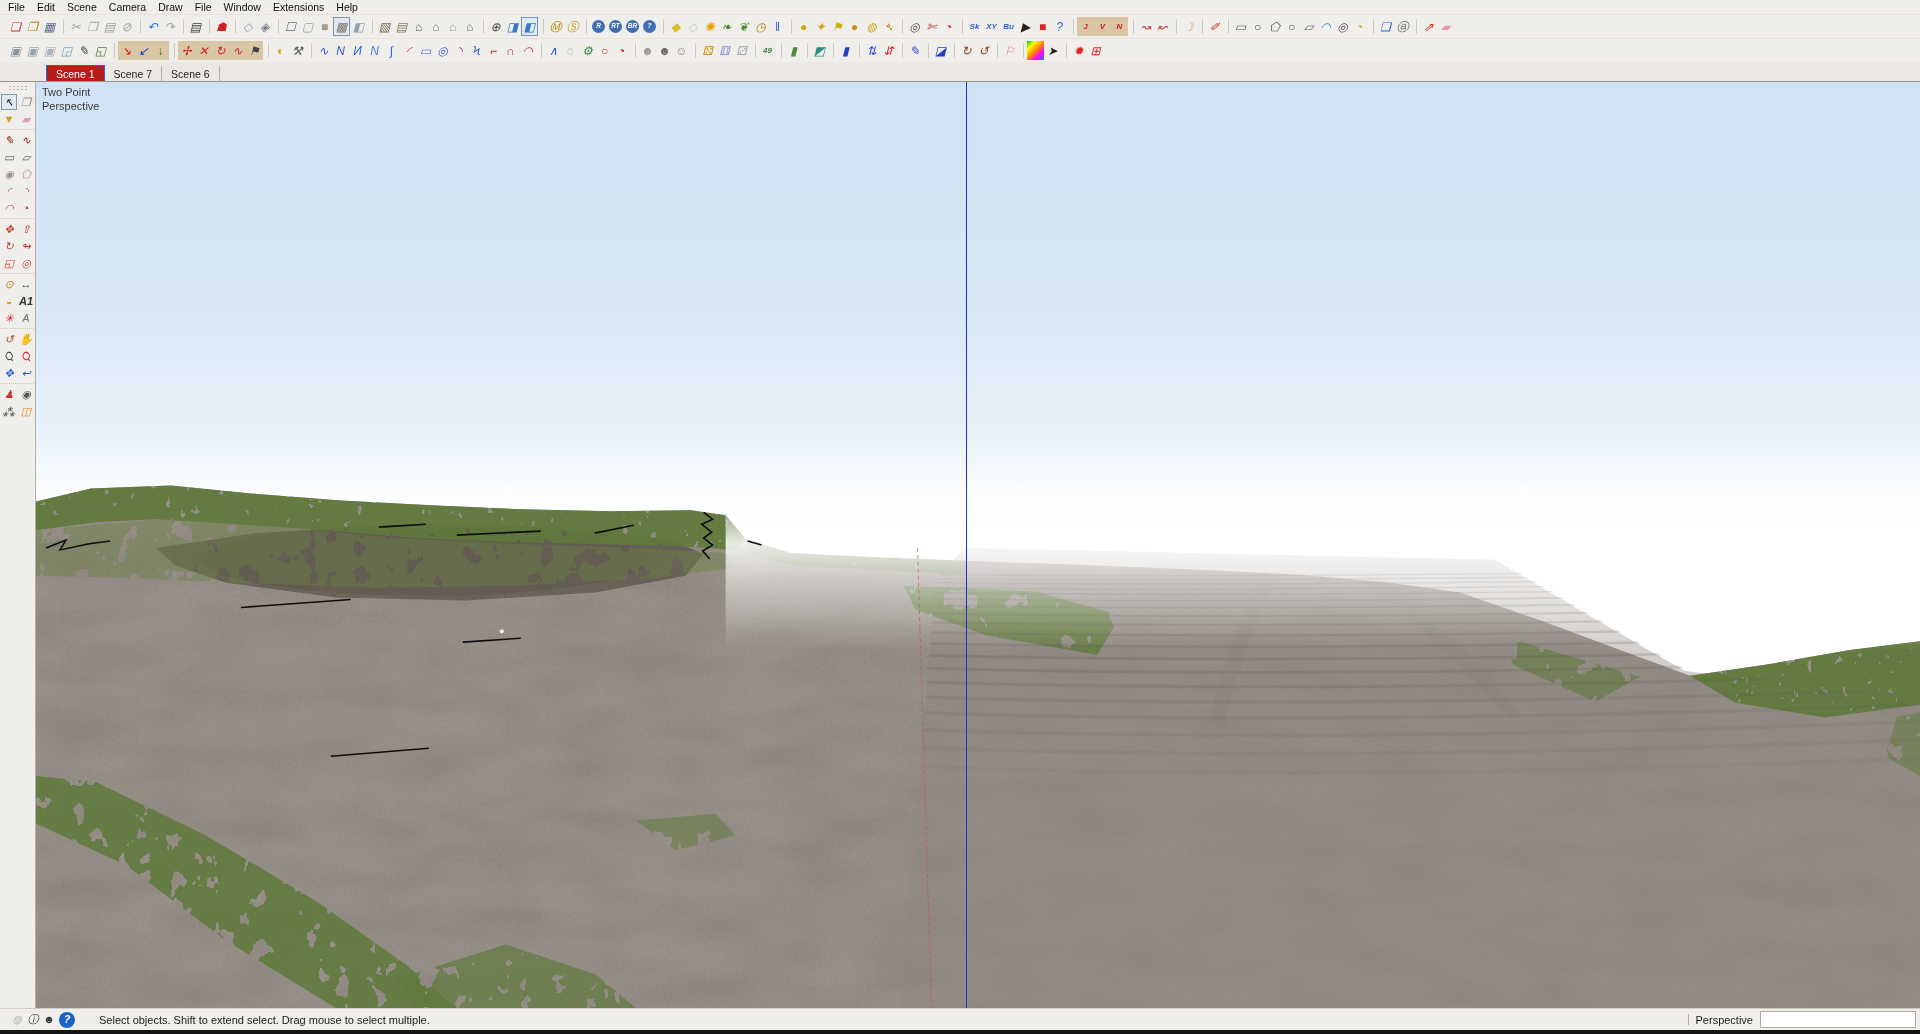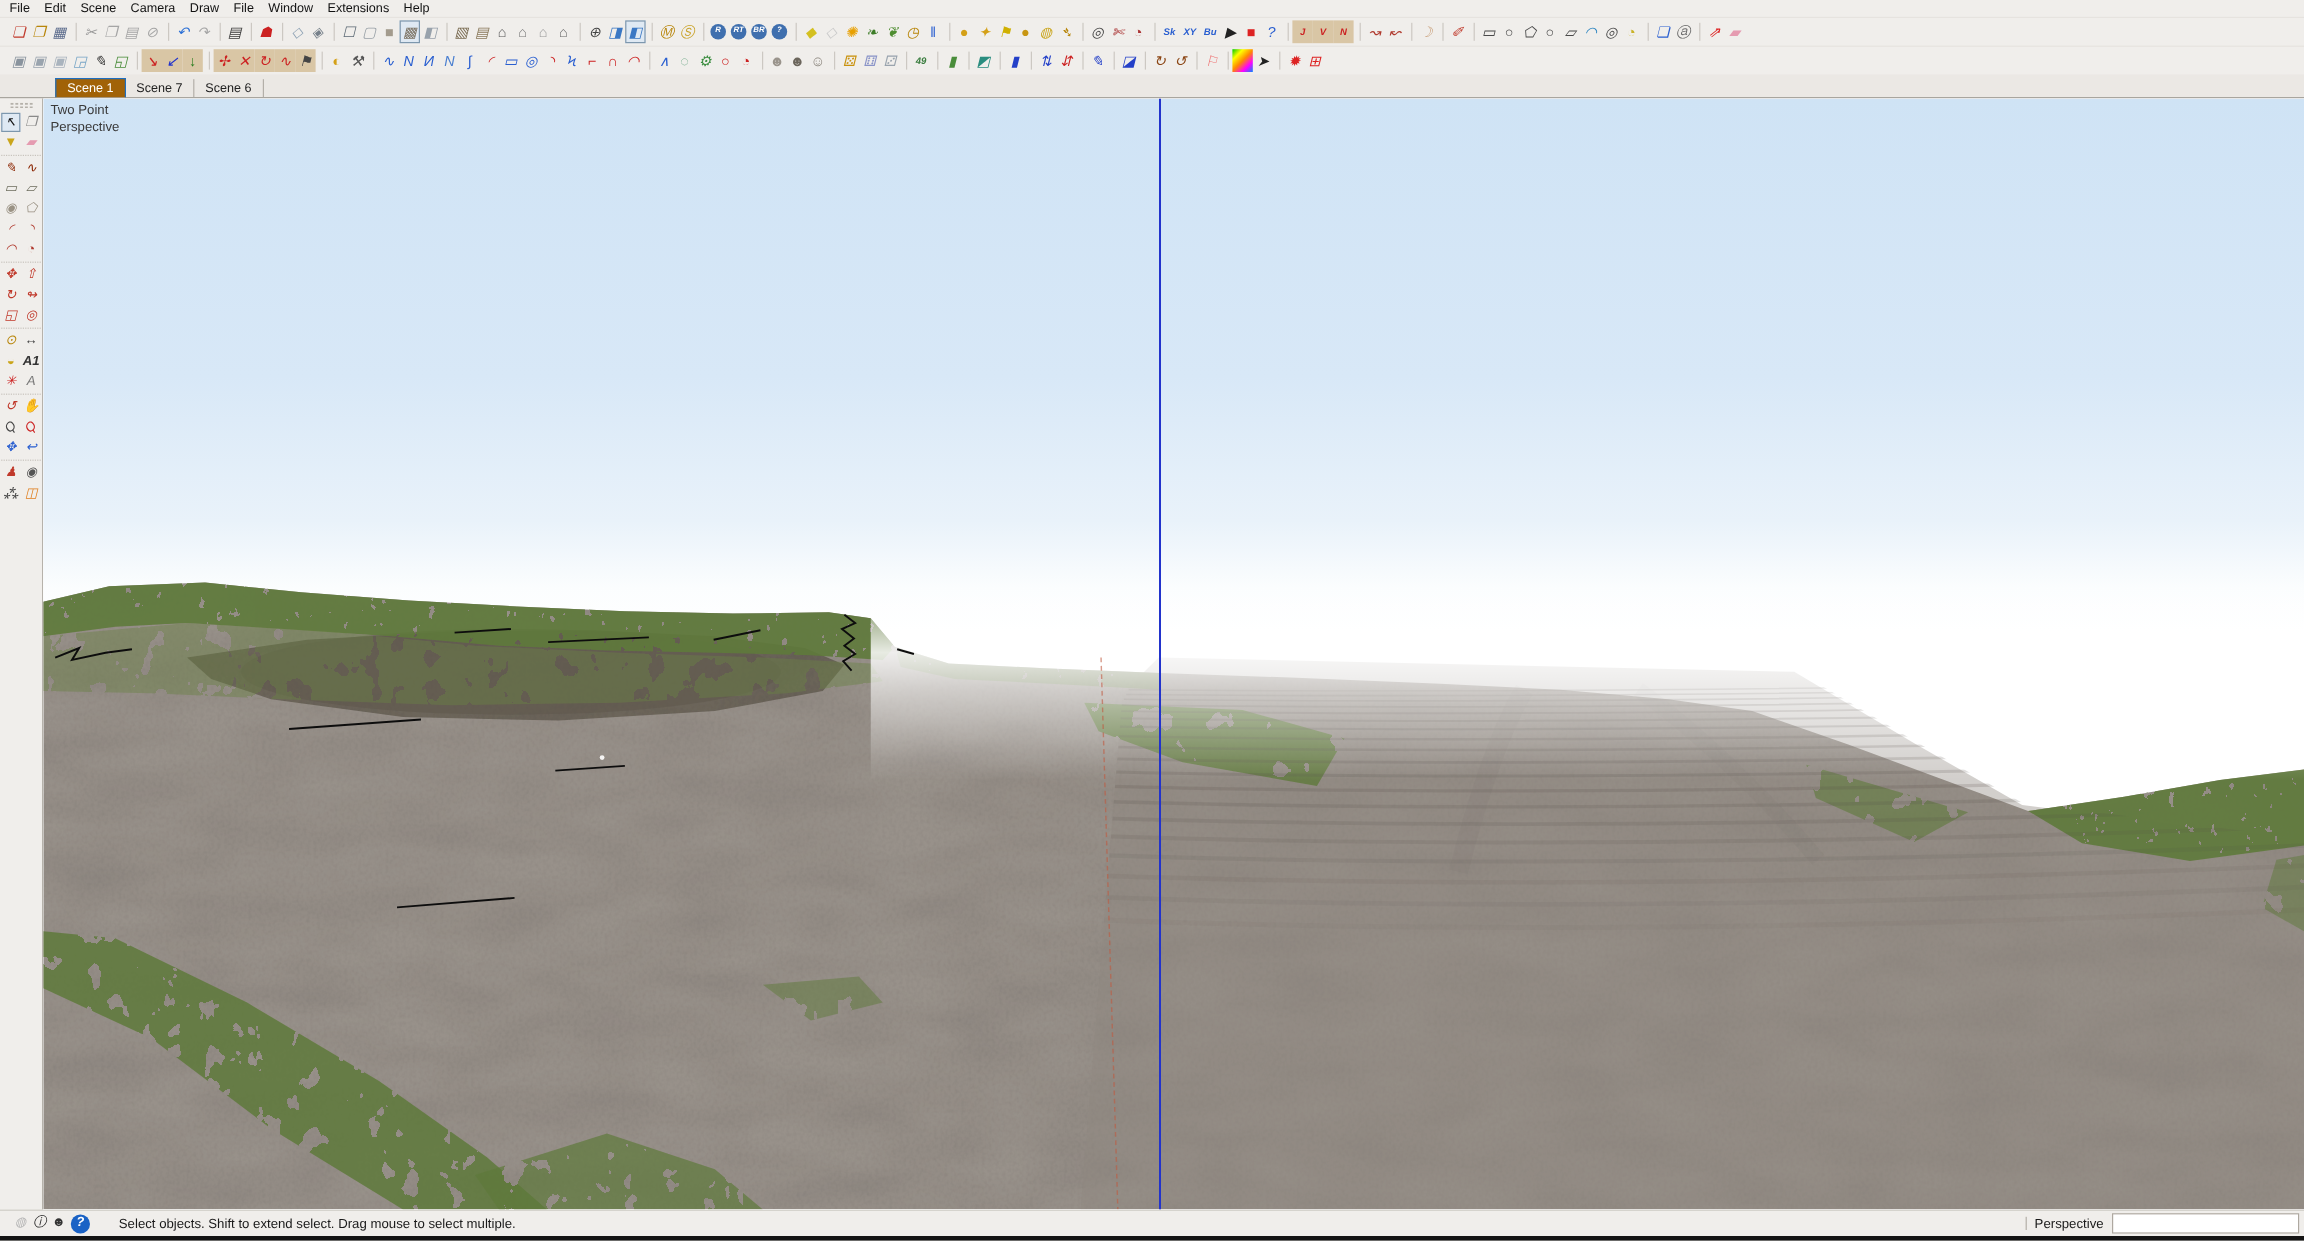--- a/index.html
+++ b/index.html
@@ -22,21 +22,21 @@
     font-size:12px;line-height:1;cursor:default;flex:0 0 auto;box-sizing:border-box}
   .tbi.pressed{background:#dfe9f3;border:1px solid #7d97ad}
   .tbi.circ{width:13px;height:13px;border-radius:50%;font-size:6.5px;font-weight:bold;margin:0 2px}
   .tbi.rot{transform:rotate(-45deg)}
   .tbi.small{font-size:8px;font-weight:bold}
   
   .scenebar{height:19px;background:#ebe8e4;border-bottom:1px solid #98948d;
     display:flex;align-items:flex-end;padding-left:46px;flex:0 0 auto}
   .scenetab{font-size:10.5px;height:15px;display:flex;align-items:center;
     padding:0 9px;border-right:1px solid #b3afa8;color:#222;cursor:default}
-  .scenetab.active{background:#a16207;color:#fff;border:1px solid #1f6fc0;border-bottom:none}
+  .scenetab.active{background:#b91c1c;color:#fff;border:1px solid #1f6fc0;border-bottom:none}
   
   .mainrow{flex:1 1 auto;display:flex;min-height:0}
   .ltools{width:35px;flex:0 0 auto;background:#f0eeeb;border-right:1px solid #b6b2ab;
     padding-top:3px;display:flex;flex-direction:column;align-items:center}
   .ltools .grip{width:20px;height:5px;margin-bottom:2px;
     background-image:radial-gradient(#b5b1aa 1px,transparent 1px);background-size:4px 3px}
   .lgroup{display:grid;grid-template-columns:16px 16px;gap:1px;padding:2px 0;
     border-bottom:1px dotted #c7c3bc;justify-content:center}
   .lgroup:last-child{border-bottom:none}
   .lgroup .tbi{width:16px;height:16px;font-size:11px}

